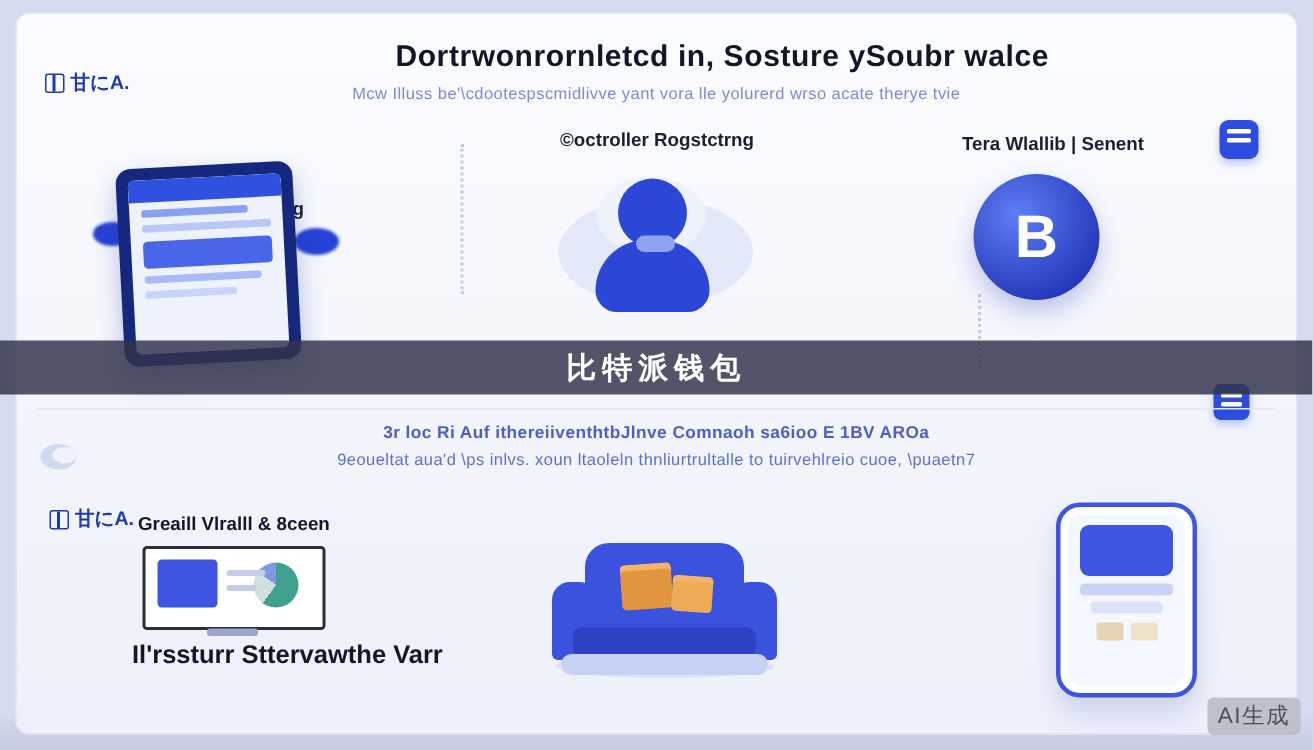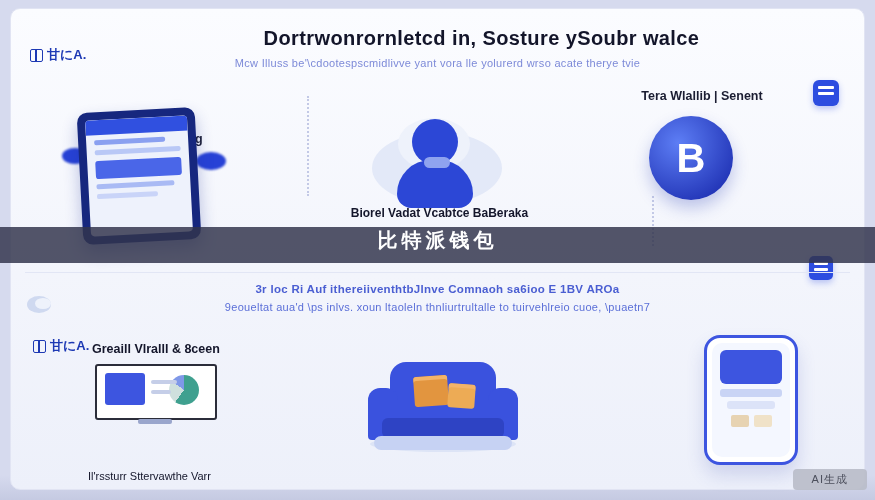--- a/index.html
+++ b/index.html
@@ -78,21 +78,21 @@
 
   
   .side-icon{background:#2d4de0;border-radius:6px;box-shadow:0 3px 6px rgba(45,77,224,.3);}
   .side-icon1{left:813px;top:80px;width:26px;height:26px;}
   .side-icon2{left:809px;top:256px;width:24px;height:24px;border-radius:5px;}
   .side-icon .glyph{position:absolute;left:5px;right:5px;top:6px;height:3px;background:#fff;border-radius:1px;}
   .side-icon .glyph2{top:12px;width:60%;}
 
   
   .banner{left:0;top:227px;width:875px;height:36px;background:rgba(50,52,76,.84);
-    display:flex;align-items:flex-start;justify-content:center;z-index:5;}
+    display:flex;align-items:center;justify-content:center;z-index:5;}
   .banner-text{color:#ffffff;font-size:20px;font-weight:700;letter-spacing:4px;}
 
   .hdiv{left:25px;top:272px;width:825px;border-top:1px solid #e2e6f5;}
 
   
   .mid-line{left:0;width:875px;text-align:center;}
   .mid-line1{top:283px;font-size:11.5px;font-weight:600;color:#4a5ed2;letter-spacing:.3px;text-align:center;}
   .mid-line2{top:301px;font-size:11px;color:#5b6fd8;letter-spacing:.3px;}
   .moon{left:27px;top:296px;width:24px;height:17px;background:#cfd9f0;border-radius:50%;}
   .moon::before{content:"";position:absolute;left:8px;top:2px;width:16px;height:11px;background:#eef2fb;border-radius:50%;}
@@ -100,21 +100,21 @@
   
   .bottom-label{left:92px;top:342px;font-size:12.5px;font-weight:700;color:#14162b;}
   .monitor{left:95px;top:364px;width:118px;height:52px;background:#ffffff;
     border:2px solid #2b2d3a;border-radius:3px;}
   .mon-blue{position:absolute;left:8px;top:7px;width:40px;height:32px;background:#3d55e0;border-radius:3px;}
   .mon-pie{position:absolute;right:16px;top:9px;width:30px;height:30px;border-radius:50%;
     background:conic-gradient(#3fa08f 0 60%,#cfe0dd 60% 85%,#7f98e8 85% 100%);}
   .mon-bar{position:absolute;left:54px;top:14px;width:26px;height:4px;background:#c5cee8;border-radius:2px;}
   .mon-bar2{top:24px;width:20px;}
   .mon-stand{left:138px;top:419px;width:34px;height:5px;background:#9aa6cc;border-radius:2px;}
-  .bottom-caption{left:88px;top:427px;font-size:11px;font-weight:400;color:#14162b;margin-top:43px;}
+  .bottom-caption{left:88px;top:427px;font-size:17px;font-weight:700;color:#14162b;}
 
   
   .couch{left:368px;top:356px;width:150px;height:98px;}
   .couch > div{position:absolute;}
   .couch-shadow{left:2px;top:80px;width:146px;height:16px;background:#dde4f6;border-radius:50%;}
   .couch-back{left:22px;top:6px;width:106px;height:58px;background:#3a52de;border-radius:16px 16px 0 0;}
   .couch-arm{top:32px;width:30px;height:52px;background:#3a52de;border-radius:12px 12px 4px 4px;}
   .couch-arm.left{left:0;}
   .couch-arm.right{right:0;}
   .couch-box{background:#e2953f;border-radius:3px;box-shadow:inset 0 4px 0 #f3b469;}
@@ -130,38 +130,39 @@
   .pbr-screen{position:absolute;left:5px;top:5px;right:5px;bottom:5px;background:#f4f7ff;border-radius:10px;overflow:hidden;}
   .pbr-block{margin:7px auto 5px auto;width:62px;height:34px;background:#3d55e0;border-radius:6px;}
   .pbr-row{margin:4px auto 0 auto;height:8px;border-radius:3px;background:#c9d4f5;width:62px;}
   .pbr-row2{background:#dce3f8;width:48px;}
   .pbr-chips{display:flex;gap:5px;justify-content:center;margin-top:6px;}
   .pbr-chip{width:18px;height:12px;background:#e7d3b2;border-radius:2px;}
   .pbr-chip.c2{background:#f0e2c8;}
 
   
   .watermark{right:8px;bottom:10px;background:rgba(186,189,201,.92);color:#4c4f5c;
-    font-size:11px;padding:3px 19px;border-radius:4px;z-index:6;letter-spacing:1px;}
+    font-size:15px;padding:3px 7px;border-radius:4px;z-index:6;letter-spacing:1px;}
 </style>
 </head>
 <body>
 
 <div id="screen">
 
   <div class="abs main-card"></div>
 
   <div class="abs page-title">Dortrwonrornletcd in, Sosture ySoubr walce</div>
   <div class="abs page-subtitle">Mcw Illuss be'\cdootespscmidlivve yant vora lle yolurerd wrso acate therye tvie</div>
 
   <div class="abs brand brand-top">
     <span class="brand-glyph"></span>
     <span>甘にA.</span>
   </div>
 
   <div class="abs feat-label feat-label1">14oor Powtwelg</div>
+  <div class="abs feat-label feat-label2">©octroller Rogstctrng</div>
   <div class="abs feat-label feat-label3">Tera Wlallib | Senent</div>
 
   <div class="abs vsep vsep1"></div>
   <div class="abs vsep vsep2"></div>
 
   <div class="abs blob blob-left"></div>
   <div class="abs blob blob-right"></div>
   <div class="abs phone-tl">
     <div class="phone-tl-screen">
       <div class="pt-top"></div>
@@ -185,21 +186,20 @@
 
   <div class="abs side-icon side-icon1">
     <div class="glyph"></div>
     <div class="glyph glyph2"></div>
   </div>
   <div class="abs side-icon side-icon2">
     <div class="glyph"></div>
     <div class="glyph glyph2"></div>
   </div>
 
-  <div class="abs feat-caption feat-caption2">Biorel Vadat Vcabtce BaBeraka</div>
 
   <div class="abs banner">
     <span class="banner-text">比特派钱包</span>
   </div>
 
   <div class="abs hdiv"></div>
 
   <div class="abs moon"></div>
   <div class="abs mid-line mid-line1">3r loc Ri Auf ithereiiventhtbJlnve Comnaoh sa6ioo E 1BV AROa</div>
   <div class="abs mid-line mid-line2">9eoueltat aua'd \ps inlvs. xoun ltaoleln thnliurtrultalle to tuirvehlreio cuoe, \puaetn7</div>

